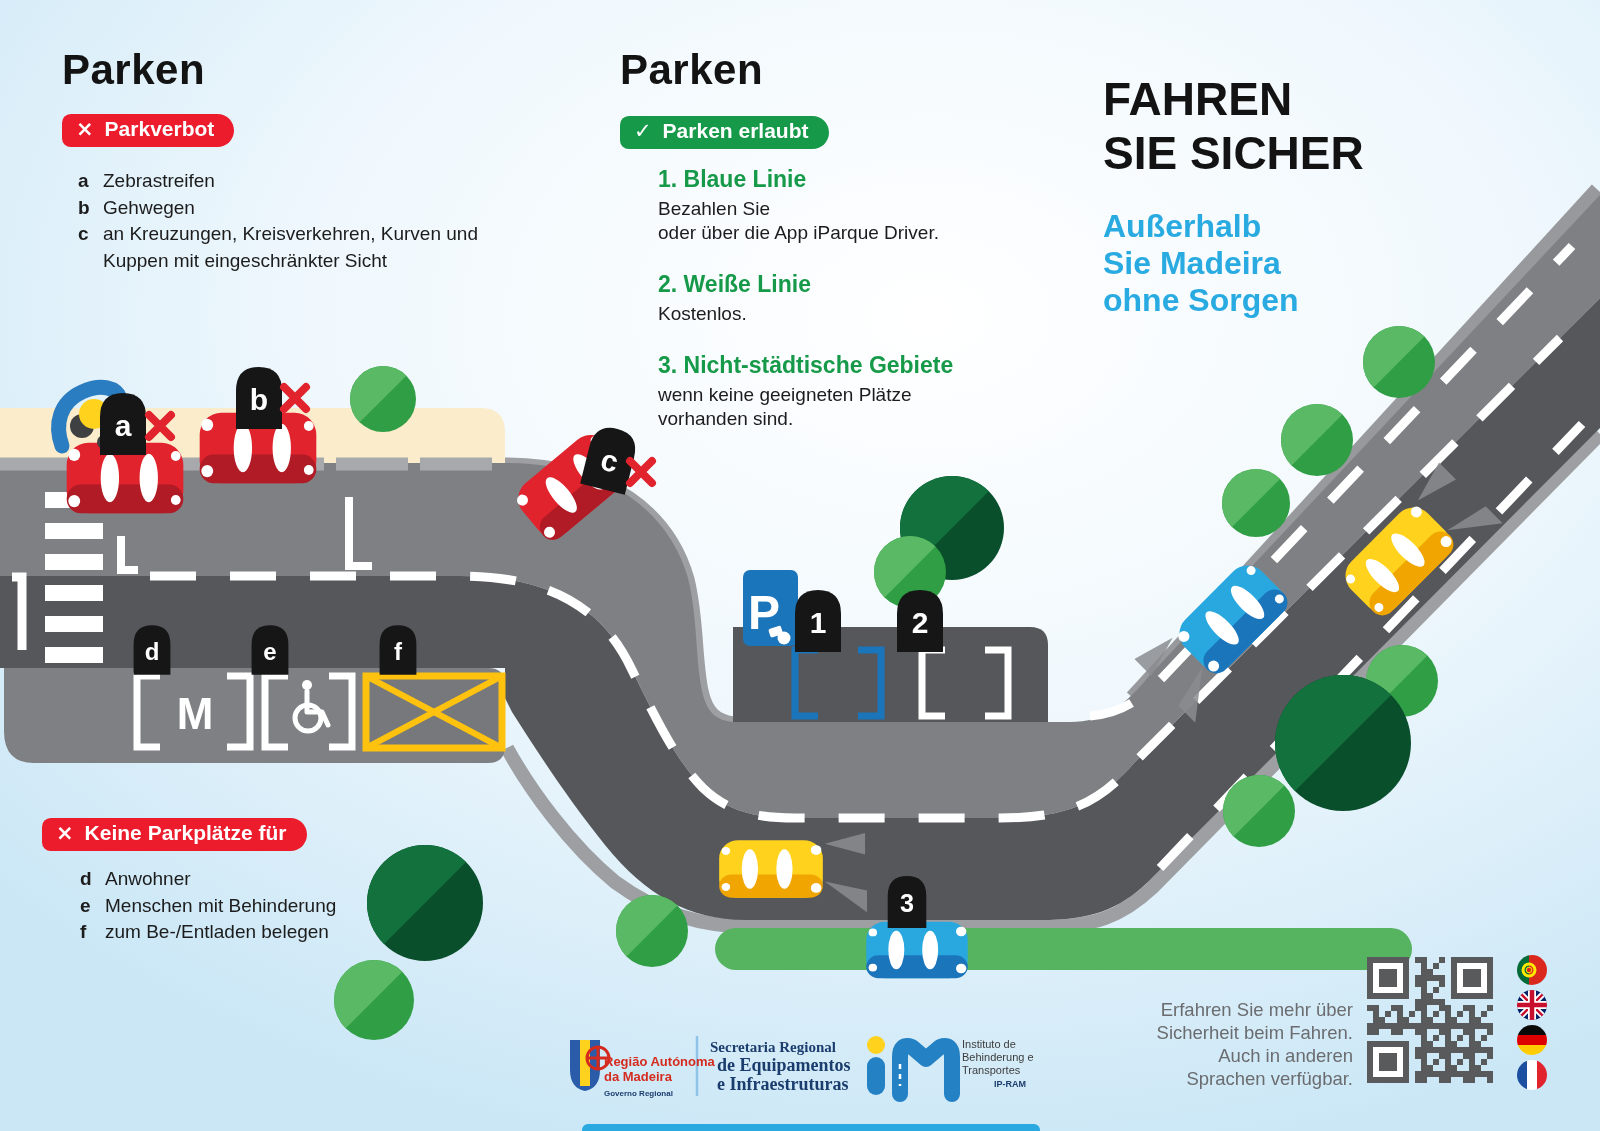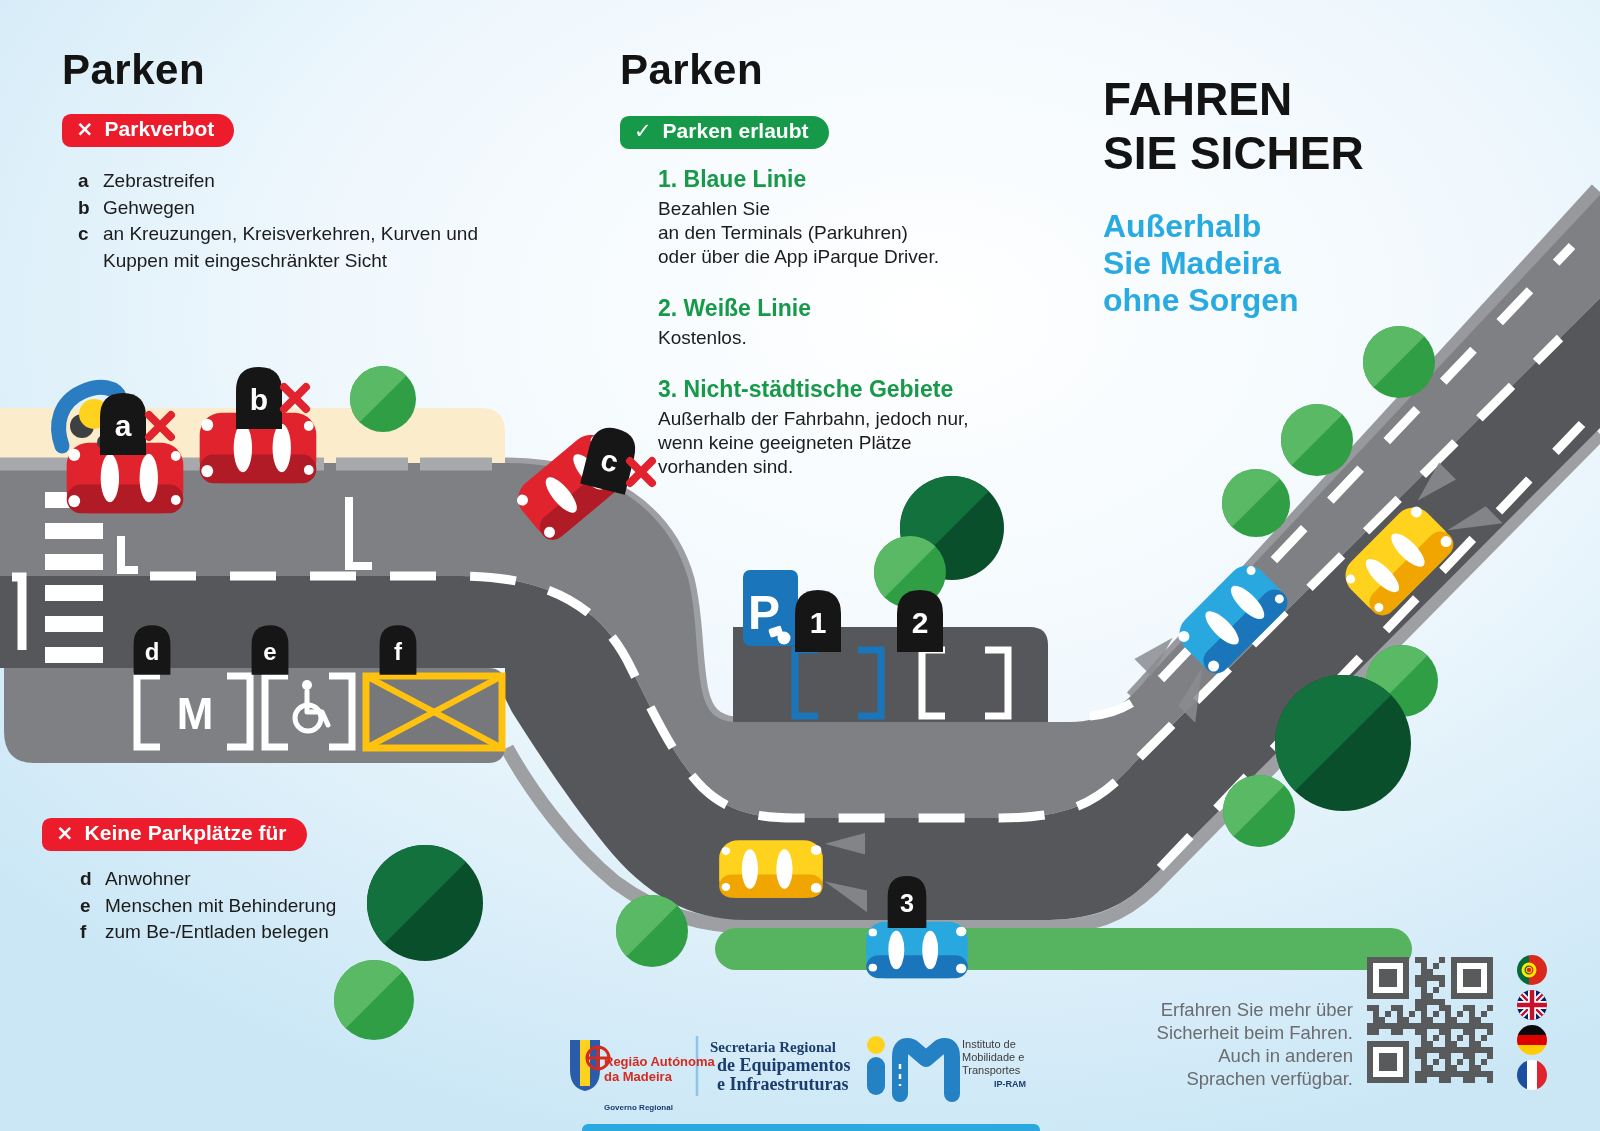--- a/index.html
+++ b/index.html
@@ -19,21 +19,21 @@
   .list{font-size:19px;line-height:26.5px;}
   .lrow{display:flex;gap:10px;}
   .lkey{font-weight:800;min-width:15px;}
   .sec{width:380px;}
   .sec-title{color:#169a49;font-weight:800;font-size:23px;margin-bottom:4px;}
   .sec-body{font-size:19px;line-height:24px;margin-bottom:26px;}
   .rtitle{font-size:46px;line-height:54px;font-weight:800;color:#131313;}
   .rsub{font-size:32px;line-height:37px;font-weight:800;color:#29abe2;}
   .qrtext{font-size:18.5px;line-height:23px;font-weight:400;color:#6b6c6f;text-align:right;width:240px;}
   .f-madeira{font-size:13px;line-height:15px;font-weight:700;color:#d52b1e;}
-  .f-madeira .gov{font-size:8px;color:#1b3d6e;margin-top:16px;}
+  .f-madeira .gov{font-size:8px;color:#1b3d6e;margin-top:2px;}
   .f-secretaria{font-family:"Liberation Serif",serif;font-weight:700;color:#1b3d6e;}
   .f-secretaria .s1{font-size:15px;line-height:18px;}
   .f-secretaria .s2{font-size:18px;line-height:19px;margin-left:7px;}
   .f-imt{font-size:11px;line-height:13px;color:#3c3c3c;}
   .f-imt .ipram{font-size:9px;font-weight:700;color:#1b3d6e;margin-top:1px;padding-left:32px;}
 </style>
 </head>
 <body>
 
 <div id="poster">
@@ -526,30 +526,28 @@
 
   <div class="txt h1" style="left:620px;top:46px;">Parken</div>
   <div class="txt badge badge-green" style="left:620px;top:116px;">
     <span class="bicon">✓</span>
     <span>Parken erlaubt</span>
   </div>
   <div class="txt sec" style="left:658px;top:166px;">
     <div class="sec-title">1. Blaue Linie</div>
     <div class="sec-body">
       <div>Bezahlen Sie</div>
-      <div>an den Terminals (Parkuhren)</div>
       <div>oder über die App iParque Driver.</div>
     </div>
     <div class="sec-title">2. Weiße Linie</div>
     <div class="sec-body">
       <div>Kostenlos.</div>
     </div>
     <div class="sec-title">3. Nicht-städtische Gebiete</div>
     <div class="sec-body">
-      <div>Außerhalb der Fahrbahn, jedoch nur,</div>
       <div>wenn keine geeigneten Plätze</div>
       <div>vorhanden sind.</div>
     </div>
   </div>
 
   <div class="txt" style="left:1103px;top:72px;">
     <div class="rtitle">FAHREN</div>
     <div class="rtitle">SIE SICHER</div>
   </div>
   <div class="txt" style="left:1103px;top:208px;">
@@ -589,17 +587,17 @@
     <div>da Madeira</div>
     <div class="gov">Governo Regional</div>
   </div>
   <div class="txt f-secretaria" style="left:710px;top:1038px;">
     <div class="s1">Secretaria Regional</div>
     <div class="s2">de Equipamentos</div>
     <div class="s2">e Infraestruturas</div>
   </div>
   <div class="txt f-imt" style="left:962px;top:1038px;">
     <div>Instituto de</div>
-    <div>Mobilidade e</div>
+    <div>Behinderung e</div>
     <div>Transportes</div>
     <div class="ipram">IP-RAM</div>
   </div>
 </div>
 
 </body></html>

